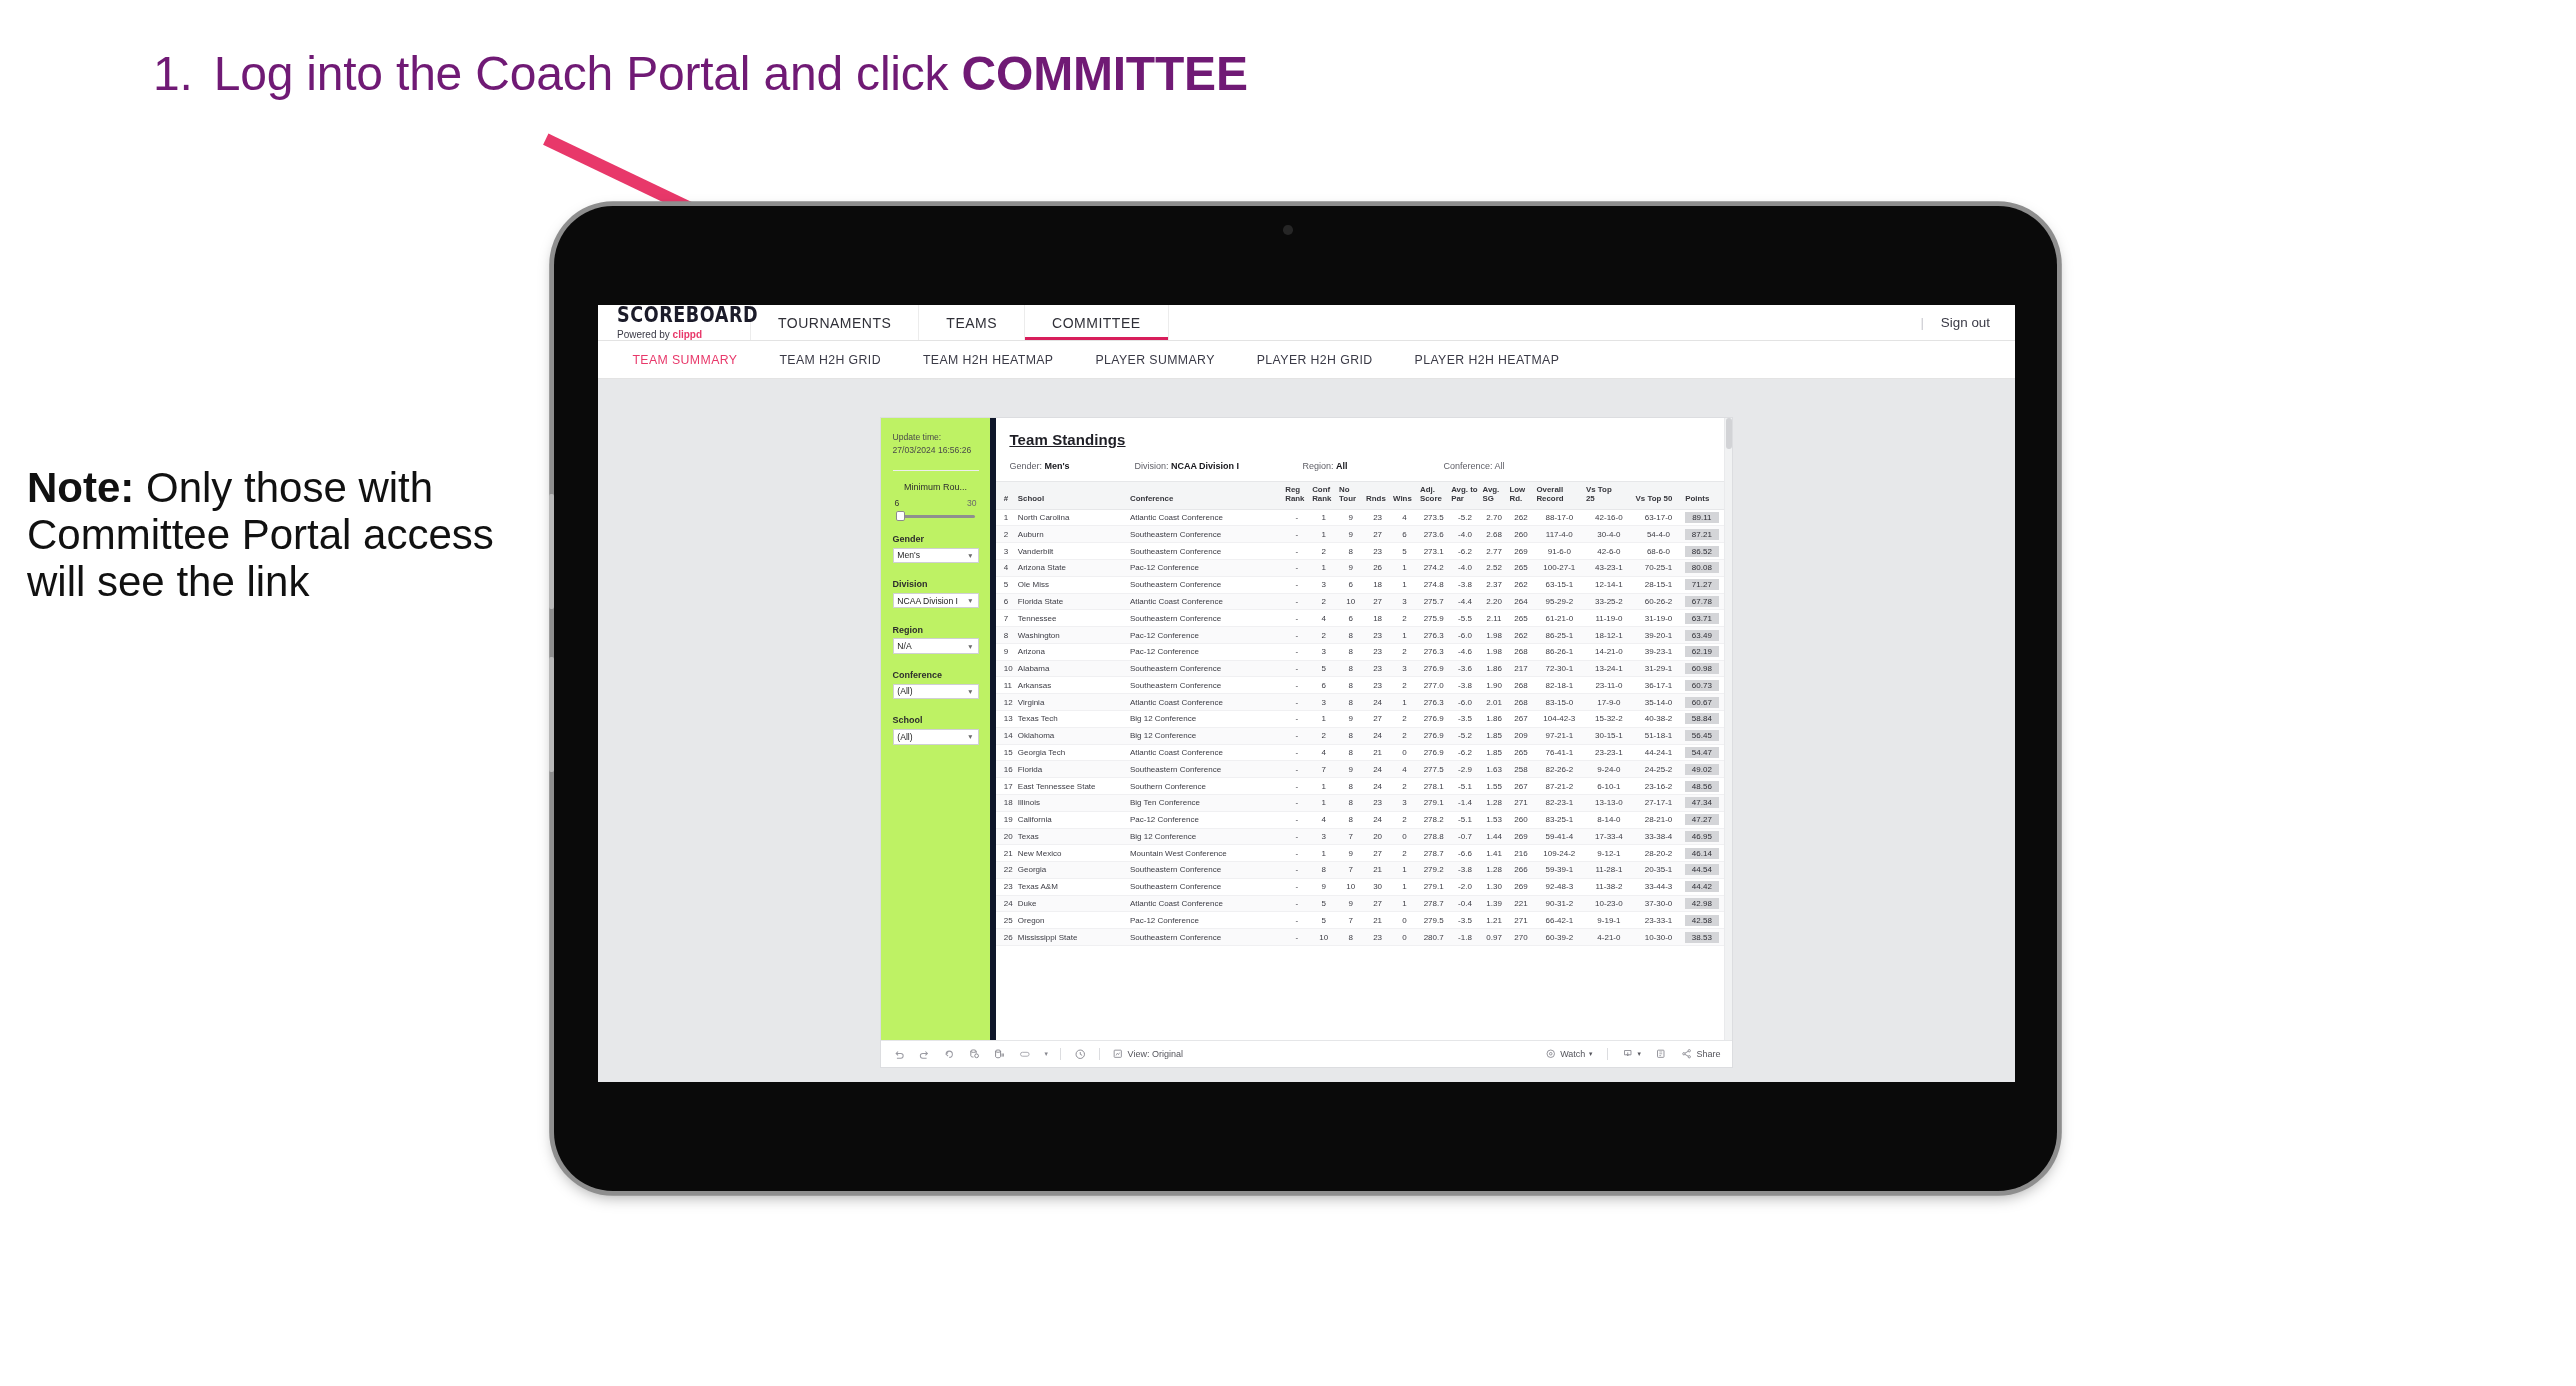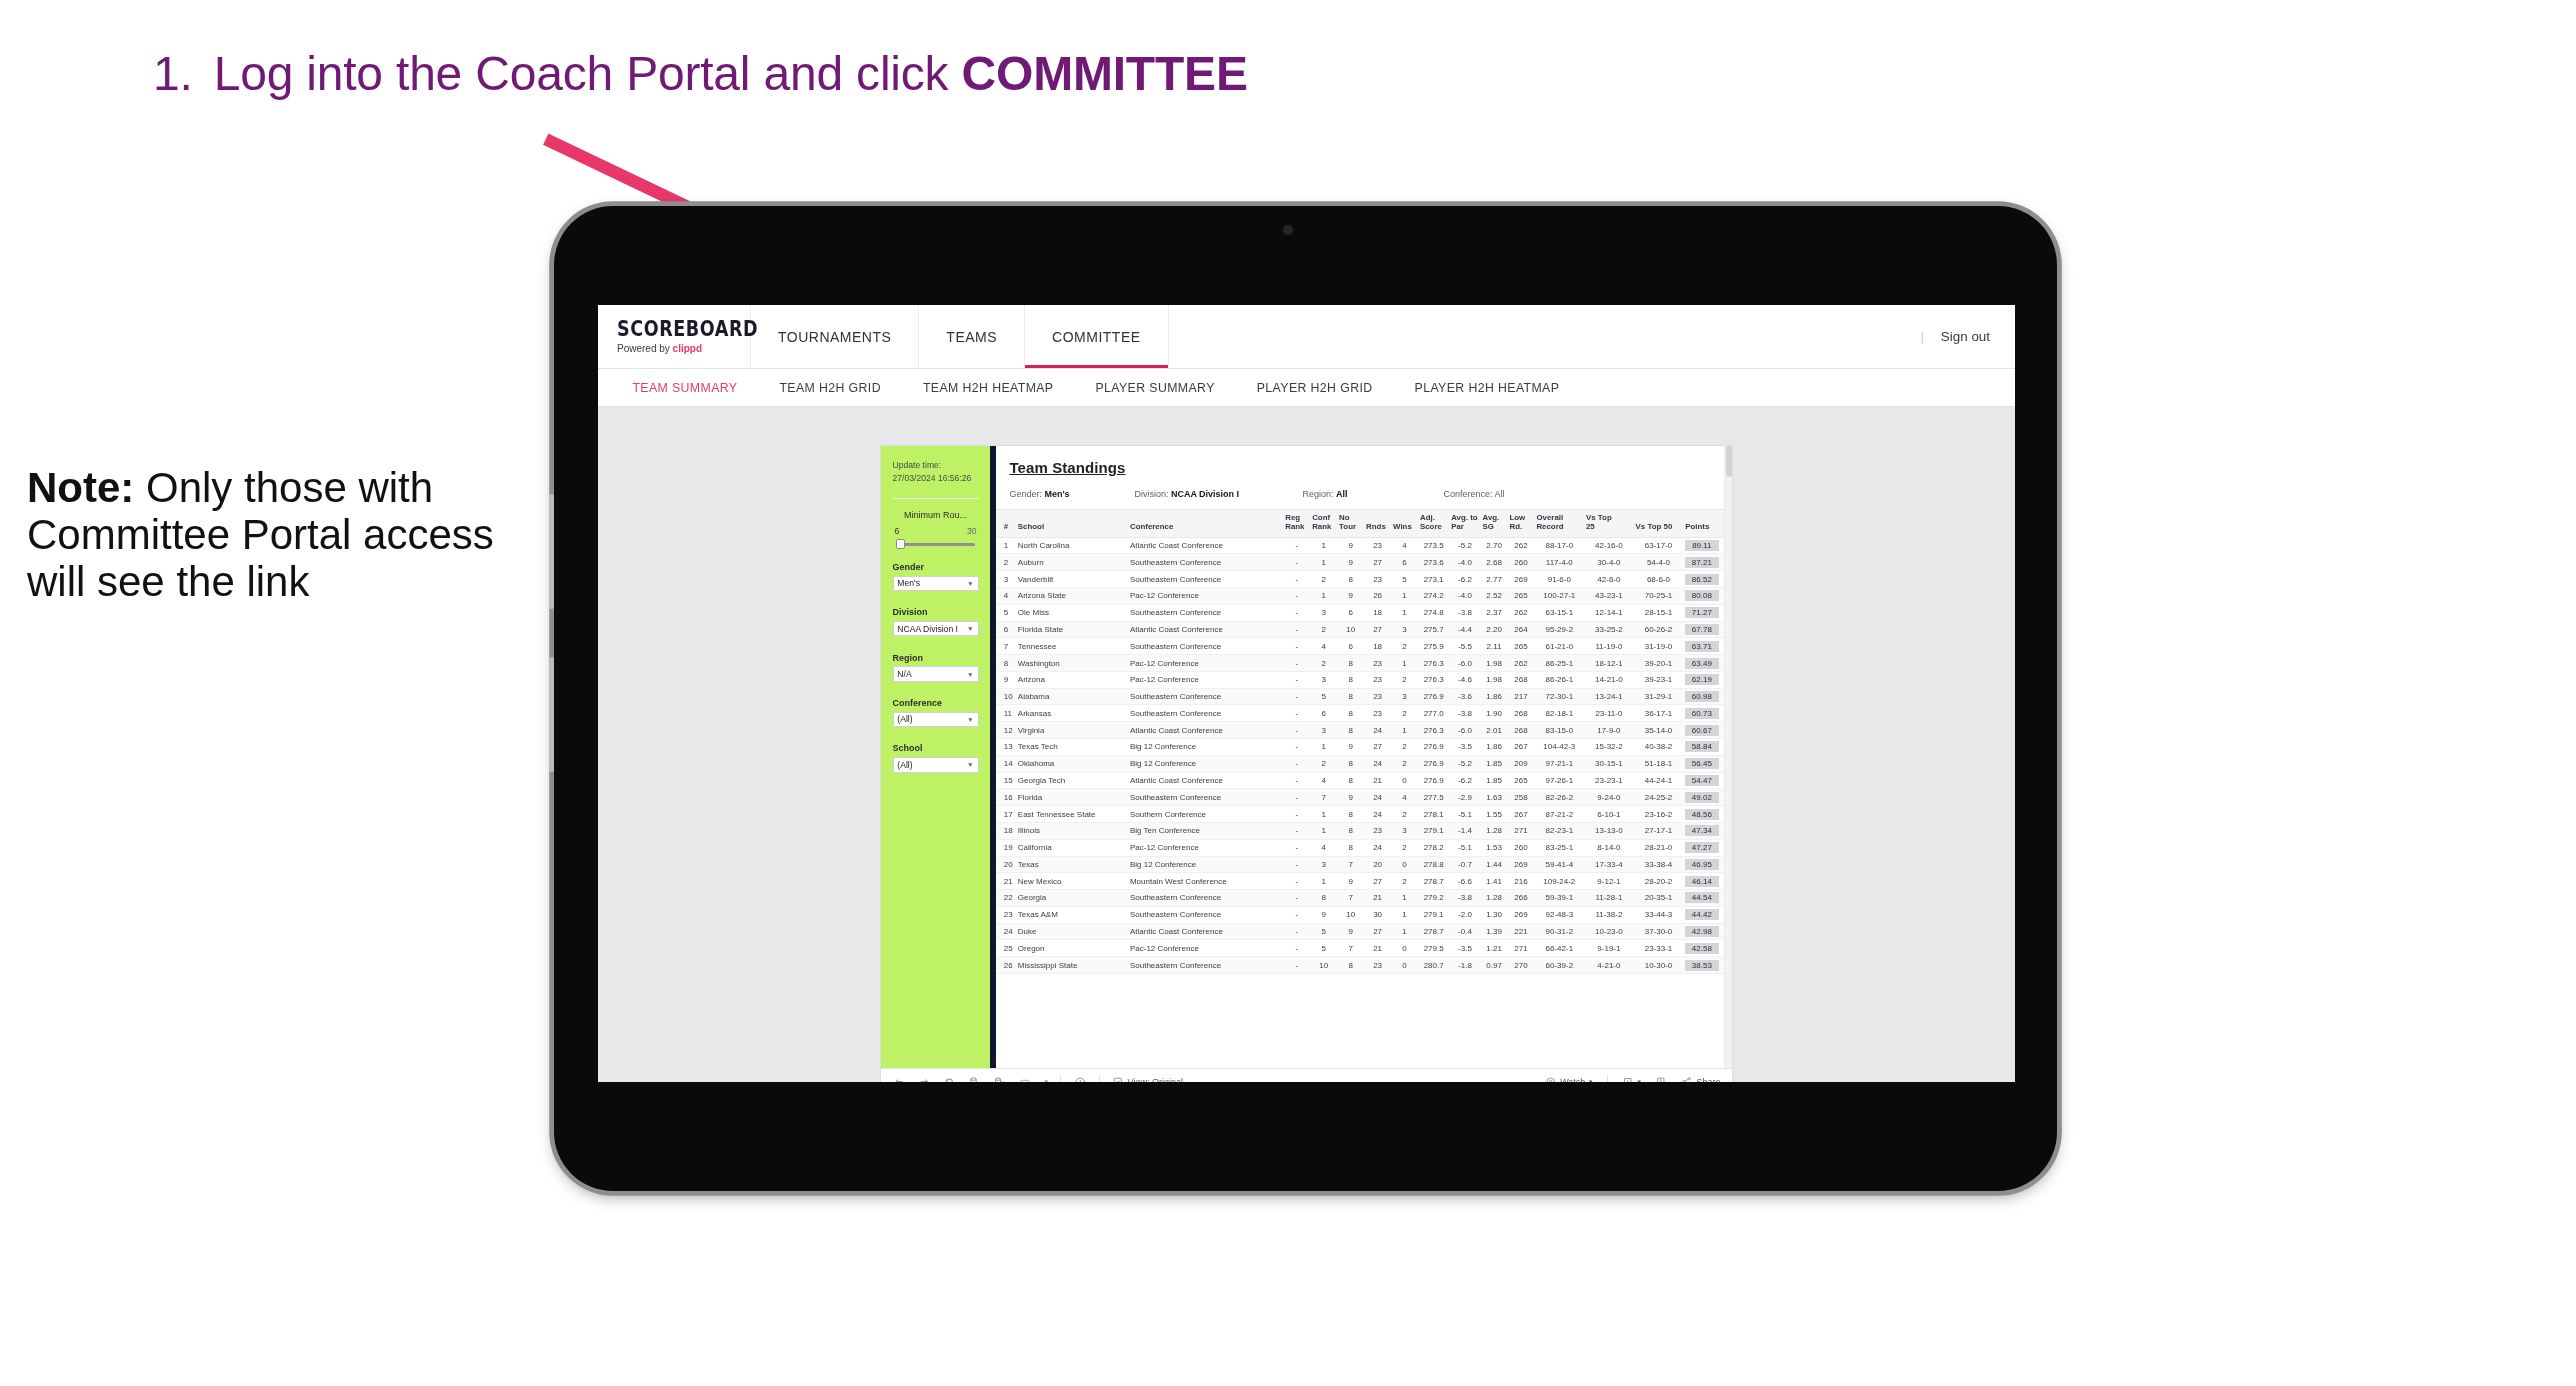--- a/index.html
+++ b/index.html
@@ -55,21 +55,21 @@
 
   
   .screen {
     position: absolute; left: 44px; top: 99px;
     width: 1417px; height: 777px;
     background: #e7e8ea; overflow: hidden;
   }
 
   
   .appbar {
-    height: 64px; background: #ffffff;
+    height: 36px; background: #ffffff;
     display: flex; align-items: stretch;
     border-bottom: 1px solid #e3e3e3;
     position: relative;
   }
   .brand {
     width: 153px; display: flex; flex-direction: column;
     justify-content: center; padding-left: 19px;
     border-right: 1px solid #ececec;
   }
   .brand-title {
@@ -641,21 +641,21 @@
                       <td class="c-conf">Atlantic Coast Conference</td>
                       <td class="c-num">-</td>
                       <td class="c-num">4</td>
                       <td class="c-num">8</td>
                       <td class="c-num">21</td>
                       <td class="c-num">0</td>
                       <td class="c-num3">276.9</td>
                       <td class="c-num3">-6.2</td>
                       <td class="c-num">1.85</td>
                       <td class="c-num">265</td>
-                      <td class="c-rec">97-26-1</td>
+                      <td class="c-rec">76-41-1</td>
                       <td class="c-rec">23-23-1</td>
                       <td class="c-rec">44-24-1</td>
                       <td class="c-pts">
                         <span class="pts-cell">54.47</span>
                       </td>
                     </tr>
                     <tr class="alt">
                       <td class="c-rank">16</td>
                       <td class="c-school">Florida</td>
                       <td class="c-conf">Southeastern Conference</td>

